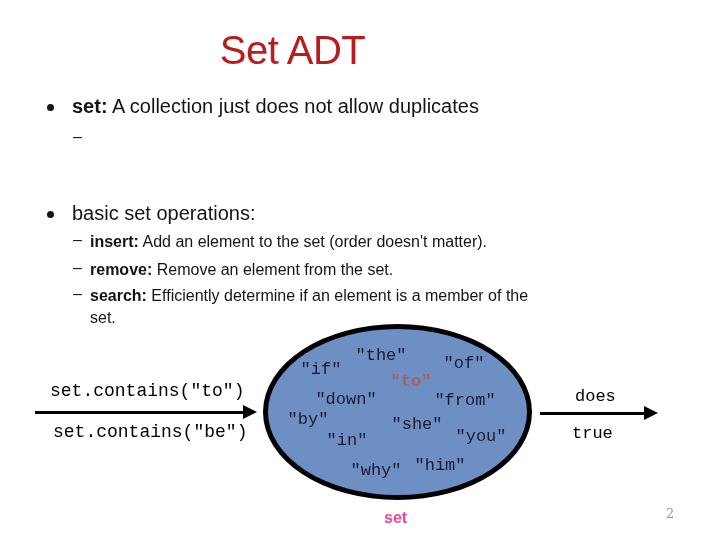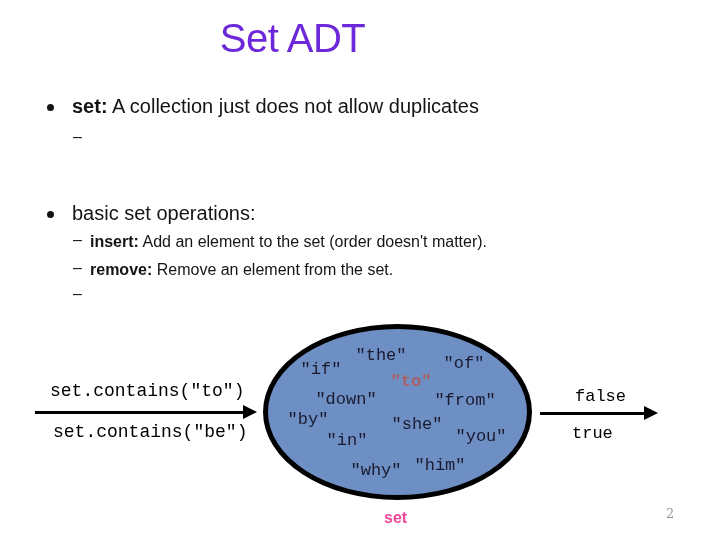--- a/index.html
+++ b/index.html
@@ -1,19 +1,19 @@
 <!DOCTYPE html>
 <html><head>
 <meta charset="utf-8">
 <style>
   html,body{margin:0;padding:0;background:#ffffff;}
   .slide{position:relative;width:720px;height:540px;background:#ffffff;overflow:hidden;
          font-family:"Liberation Sans",sans-serif;color:#111;}
-  .title{position:absolute;left:0;top:16px;width:585px;text-align:center;
-         font-size:40px;font-weight:400;color:#6d28d9;letter-spacing:-0.5px;}
+  .title{position:absolute;left:0;top:28px;width:585px;text-align:center;
+         font-size:40px;font-weight:400;color:#b91c1c;letter-spacing:-0.5px;}
   .dot{position:absolute;width:7px;height:7px;border-radius:50%;background:#141414;}
   .b-main{position:absolute;font-size:20px;color:#141414;white-space:nowrap;}
   .b-main b{font-weight:700;}
   .dash{position:absolute;font-size:16px;color:#141414;}
   .sub{position:absolute;font-size:16px;line-height:22px;color:#141414;}
   .sub b{font-weight:700;}
   .mono{font-family:"Liberation Mono","DejaVu Sans Mono",monospace;}
   .call{position:absolute;font-size:18px;color:#000;white-space:nowrap;}
   .result{position:absolute;font-size:17px;color:#000;white-space:nowrap;}
   .arrow-line{position:absolute;height:3px;background:#000;}
@@ -50,41 +50,45 @@
   <div class="sub" style="left:90px;top:231px;">
     <b>insert:</b><span> Add an element to the set (order doesn't matter).</span>
   </div>
 
   <span class="dash" style="left:73px;top:259px;">–</span>
   <div class="sub" style="left:90px;top:259px;">
     <b>remove:</b><span> Remove an element from the set.</span>
   </div>
 
   <span class="dash" style="left:73px;top:285px;">–</span>
+  <div class="sub" style="left:90px;top:285px;">
+    <div><b>search:</b><span> Efficiently determine if an element is a member of the</span></div>
+    <div>set.</div>
+  </div>
 
   <div class="call mono" style="left:50px;top:381px;">set.contains("to")</div>
   <div class="arrow-line" style="left:35px;top:411px;width:209px;"></div>
   <div class="arrow-head" style="left:243px;top:405px;"></div>
   <div class="call mono" style="left:53px;top:422px;">set.contains("be")</div>
 
   <div class="ellipse"></div>
   <span class="word" style="left:381px;top:355px;">"the"</span>
   <span class="word" style="left:464px;top:363px;">"of"</span>
   <span class="word" style="left:321px;top:369px;">"if"</span>
   <span class="word hl" style="left:411px;top:381px;">"to"</span>
   <span class="word" style="left:346px;top:399px;">"down"</span>
   <span class="word" style="left:465px;top:400px;">"from"</span>
   <span class="word" style="left:308px;top:419px;">"by"</span>
   <span class="word" style="left:417px;top:424px;">"she"</span>
   <span class="word" style="left:481px;top:436px;">"you"</span>
   <span class="word" style="left:347px;top:440px;">"in"</span>
   <span class="word" style="left:376px;top:470px;">"why"</span>
   <span class="word" style="left:440px;top:465px;">"him"</span>
 
-  <div class="result mono" style="left:575px;top:387px;">false</div>
+  <div class="result mono" style="left:575px;top:387px;">does</div>
   <div class="arrow-line" style="left:540px;top:412px;width:105px;"></div>
   <div class="arrow-head" style="left:644px;top:406px;"></div>
   <div class="result mono" style="left:572px;top:424px;">true</div>
 
   <div class="set-label">set</div>
   <div class="page-num">2</div>
 
 </div>
 
 </body></html>

